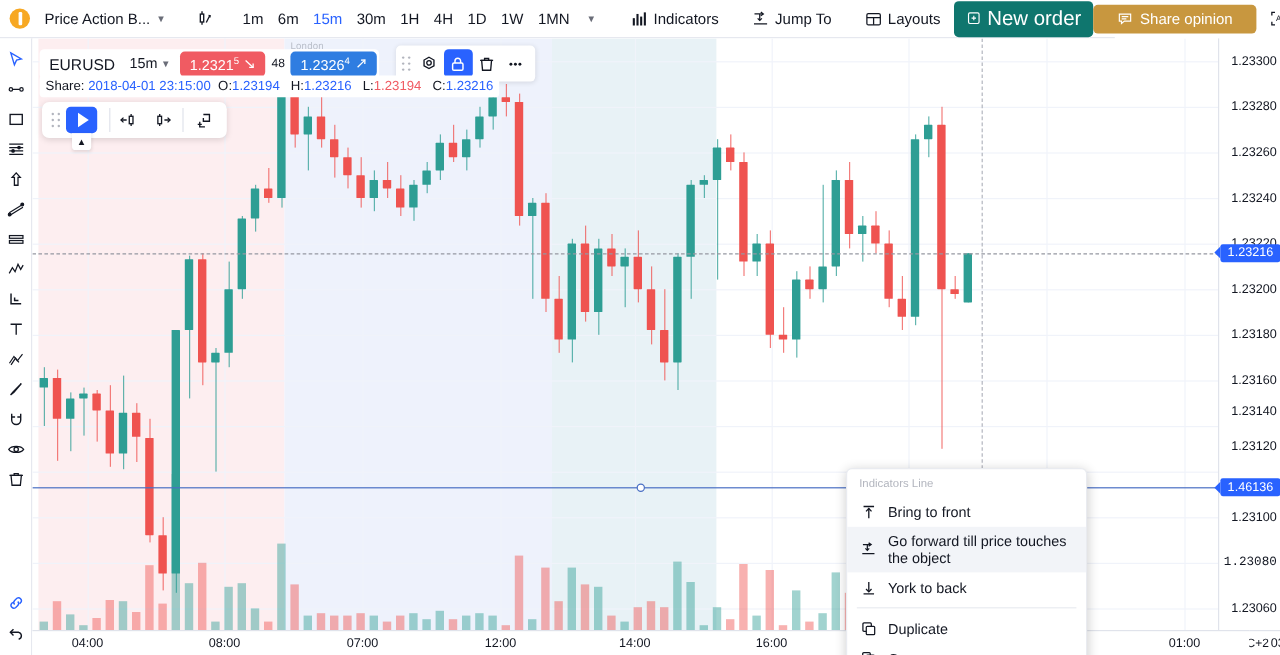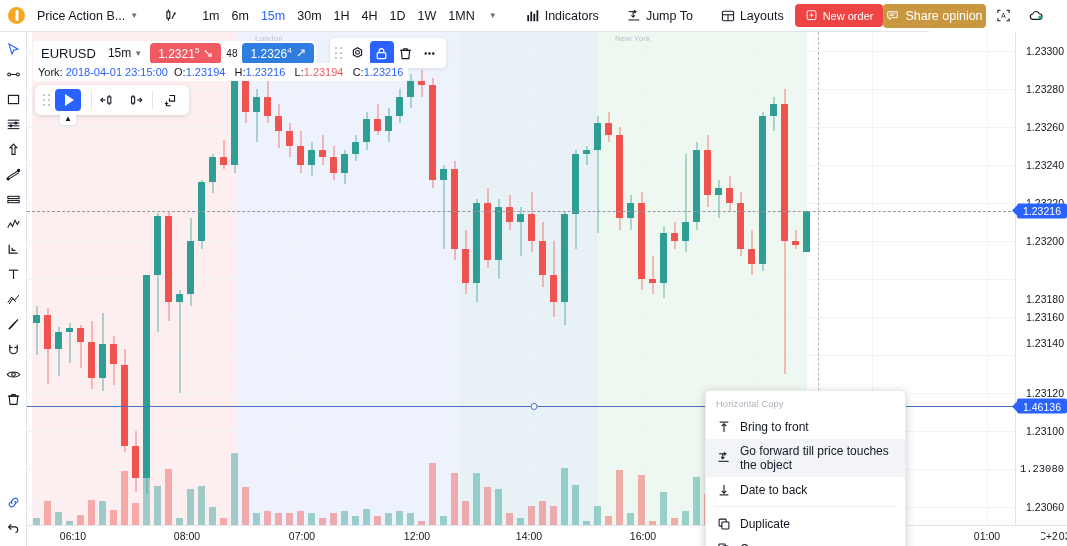--- a/index.html
+++ b/index.html
@@ -48,28 +48,28 @@
     border-radius: 4px; cursor: pointer; font-weight: 400;
   }
   .tf-item.active { color: #2962ff; font-weight: 400; }
   .tb-text-btn {
     display: flex; align-items: center; gap: 5px;
     font-size: 12.5px; color: #131722; padding: 4px 7px;
     border-radius: 4px; cursor: pointer; white-space: nowrap;
   }
   .new-order-btn {
     display: flex; align-items: center; gap: 5px;
-    background: #ef4444; color: #fff; font-size: 11px;
+    background: #0f766e; color: #fff; font-size: 17px;
     padding: 5px 10px; border-radius: 4px; cursor: pointer;
     white-space: nowrap; margin-left: 4px;
   }
   .share-op-btn {
     display: flex; align-items: center; gap: 6px;
     background: #c8973f; color: #fff; font-size: 12.5px;
-    padding: 5px 3px; border-radius: 4px; cursor: pointer;
+    padding: 5px 20px; border-radius: 4px; cursor: pointer;
     white-space: nowrap;
   }
   .avatar {
     width: 22px; height: 22px; border-radius: 50%;
     background: linear-gradient(160deg,#a88bd6,#7d5fb2);
     position: relative; overflow: hidden; cursor: pointer;
     margin-left: 4px;
   }
   .avatar::after {
     content: ""; position: absolute; left: 50%; top: 4px;
@@ -104,21 +104,21 @@
     width: 1014px; height: 514px; background: #ffffff;
     overflow: hidden;
   }
   .pane {
     position: absolute; top: 0; left: 0; right: 0; bottom: 20px;
     overflow: hidden;
   }
   
   .zone { position: absolute; top: 0; bottom: 0; }
   .zone-label {
-    position: absolute; top: 2px; left: 18px;
+    position: absolute; top: 2px; left: 5px;
     font-size: 8px; color: #b9bec9; letter-spacing: .2px;
   }
 
   
   .gridline-h {
     position: absolute; left: 0; right: 0; height: 1px;
     background: #f0f3fa;
   }
   .gridline-v {
     position: absolute; top: 0; bottom: 0; width: 1px;
@@ -564,23 +564,20 @@
     </div>
   </div>
 
   <div class="chart-area">
     <div class="pane" id="pane">
         <div class="zone" style="left: 5px; width: 205px; background: rgb(253, 238, 240);"></div>
         <div class="zone" style="left: 210px; width: 223px; background: rgb(238, 242, 252);">
           <div class="zone-label">London</div>
         </div>
         <div class="zone" style="left: 433px; width: 137px; background: rgb(232, 242, 246);"></div>
-        <div class="zone" style="left: 570px; width: 210px; background: rgb(238, 248, 241);">
-          <div class="zone-label">New York</div>
-        </div>
         <div class="gridline-h" style="top: 19px;"></div>
         <div class="gridline-h" style="top: 57px;"></div>
         <div class="gridline-h" style="top: 95px;"></div>
         <div class="gridline-h" style="top: 133px;"></div>
         <div class="gridline-h" style="top: 171px;"></div>
         <div class="gridline-h" style="top: 209px;"></div>
         <div class="gridline-h" style="top: 247px;"></div>
         <div class="gridline-h" style="top: 285px;"></div>
         <div class="gridline-h" style="top: 323px;"></div>
         <div class="gridline-h" style="top: 361px;"></div>
@@ -1018,21 +1015,21 @@
           <svg width="15" height="15" viewBox="0 0 16 16" fill="#131722">
             <circle cx="4" cy="8" r="1.3"></circle>
               <circle cx="8" cy="8" r="1.3"></circle>
               <circle cx="12" cy="8" r="1.3"></circle>
           </svg>
         </div>
       </div>
     </div>
 
     <div class="ohlc-row">
-      <span class="k">York:</span>
+      <span class="k">Share:</span>
       <span class="v">2018-04-01 23:15:00</span>
       &nbsp;<span class="k">O:</span><span class="v">1.23194</span>
       &nbsp;&nbsp;<span class="k">H:</span><span class="v">1.23216</span>
       &nbsp;&nbsp;<span class="k">L:</span><span class="vr">1.23194</span>
       &nbsp;&nbsp;<span class="k">C:</span><span class="v">1.23216</span>
     </div>
 
     <div class="replay">
       <div class="drag-dots">
           <i></i>
@@ -1069,21 +1066,21 @@
         <svg width="17" height="15" viewBox="0 0 17 16" fill="none" stroke="#131722" stroke-width="1.2">
           <path d="M7.4 2.6 H12.8 V8.6 H7.4 V5.6"></path>
           <path d="M4.2 9 V13.6 H8.8"></path>
             <path d="M2.4 11.3 H6"></path>
         </svg>
       </div>
     </div>
     <div class="collapse-chev">▲</div>
 
     <div class="ctxmenu">
-      <div class="ctx-title">Horizontal Copy</div>
+      <div class="ctx-title">Indicators Line</div>
 
       <div class="ctx-item">
         <span class="ctx-ico">
           <svg width="14" height="14" viewBox="0 0 16 16" fill="none" stroke="#131722" stroke-width="1.25">
             <line x1="3" y1="2.4" x2="13" y2="2.4"></line>
             <path d="M8 4.4 V13.6"></path>
               <path d="M5.4 7 L8 4.3 L10.6 7"></path>
           </svg>
         </span>
         <span>Bring to front</span>
@@ -1103,21 +1100,21 @@
       </div>
 
       <div class="ctx-item">
         <span class="ctx-ico">
           <svg width="14" height="14" viewBox="0 0 16 16" fill="none" stroke="#131722" stroke-width="1.25">
             <path d="M8 2.4 V11.6"></path>
               <path d="M5.4 9 L8 11.7 L10.6 9"></path>
             <line x1="3" y1="13.6" x2="13" y2="13.6"></line>
           </svg>
         </span>
-        <span>Date to back</span>
+        <span>York to back</span>
       </div>
 
       <div class="ctx-div"></div>
 
       <div class="ctx-item">
         <span class="ctx-ico">
           <svg width="14" height="14" viewBox="0 0 16 16" fill="none" stroke="#131722" stroke-width="1.2">
             <rect x="2.4" y="2.4" width="8" height="8" rx="1"></rect>
             <rect x="5.6" y="5.6" width="8" height="8" rx="1" fill="#fff"></rect>
           </svg>
@@ -1139,33 +1136,33 @@
   </div>
 
   <div class="price-axis" id="price-axis">
     <div class="tz-box">UTC+2</div>
   <div class="pa-label" style="top: 19px;">1.23300</div>
       <div class="pa-label" style="top: 57px;">1.23280</div>
       <div class="pa-label" style="top: 95px;">1.23260</div>
       <div class="pa-label" style="top: 133px;">1.23240</div>
       <div class="pa-label" style="top: 171px;">1.23220</div>
       <div class="pa-label" style="top: 209px;">1.23200</div>
-      <div class="pa-label" style="top: 247px; margin-top: 20px;">1.23180</div>
+      <div class="pa-label" style="top: 247px;">1.23180</div>
       <div class="pa-label" style="top: 285px;">1.23160</div>
       <div class="pa-label" style="top: 311px;">1.23140</div>
-      <div class="pa-label" style="top: 361px; margin-left: 24px;">1.23120</div>
+      <div class="pa-label" style="top: 340px; margin-left: 24px;">1.23120</div>
       <div class="pa-label" style="top: 399px;">1.23100</div>
       <div class="pa-label" style="top: 437px; font-family: Liberation Mono, monospace;">1.23080</div>
       <div class="pa-label" style="top: 475px;">1.23060</div>
       <div class="pa-tag" style="top: 178.6px;">1.23216</div>
       <div class="pa-tag" style="top: 374.3px;">1.46136</div>
     </div>
 
   <div class="time-axis" id="time-axis">
-      <div class="ta-label" style="left: 46px;">06:10</div>
+      <div class="ta-label" style="left: 46px;">04:00</div>
       <div class="ta-label" style="left: 160px;">08:00</div>
       <div class="ta-label" style="left: 275px;">07:00</div>
       <div class="ta-label" style="left: 390px;">12:00</div>
       <div class="ta-label" style="left: 502px;">14:00</div>
       <div class="ta-label" style="left: 616px;">16:00</div>
       <div class="ta-label" style="left: 730px;">18:00</div>
       <div class="ta-label" style="left: 845px;">20:00</div>
       <div class="ta-label" style="left: 960px;">01:00</div>
       <div class="ta-label" style="left: 1045px;">03:00</div>
     </div>

